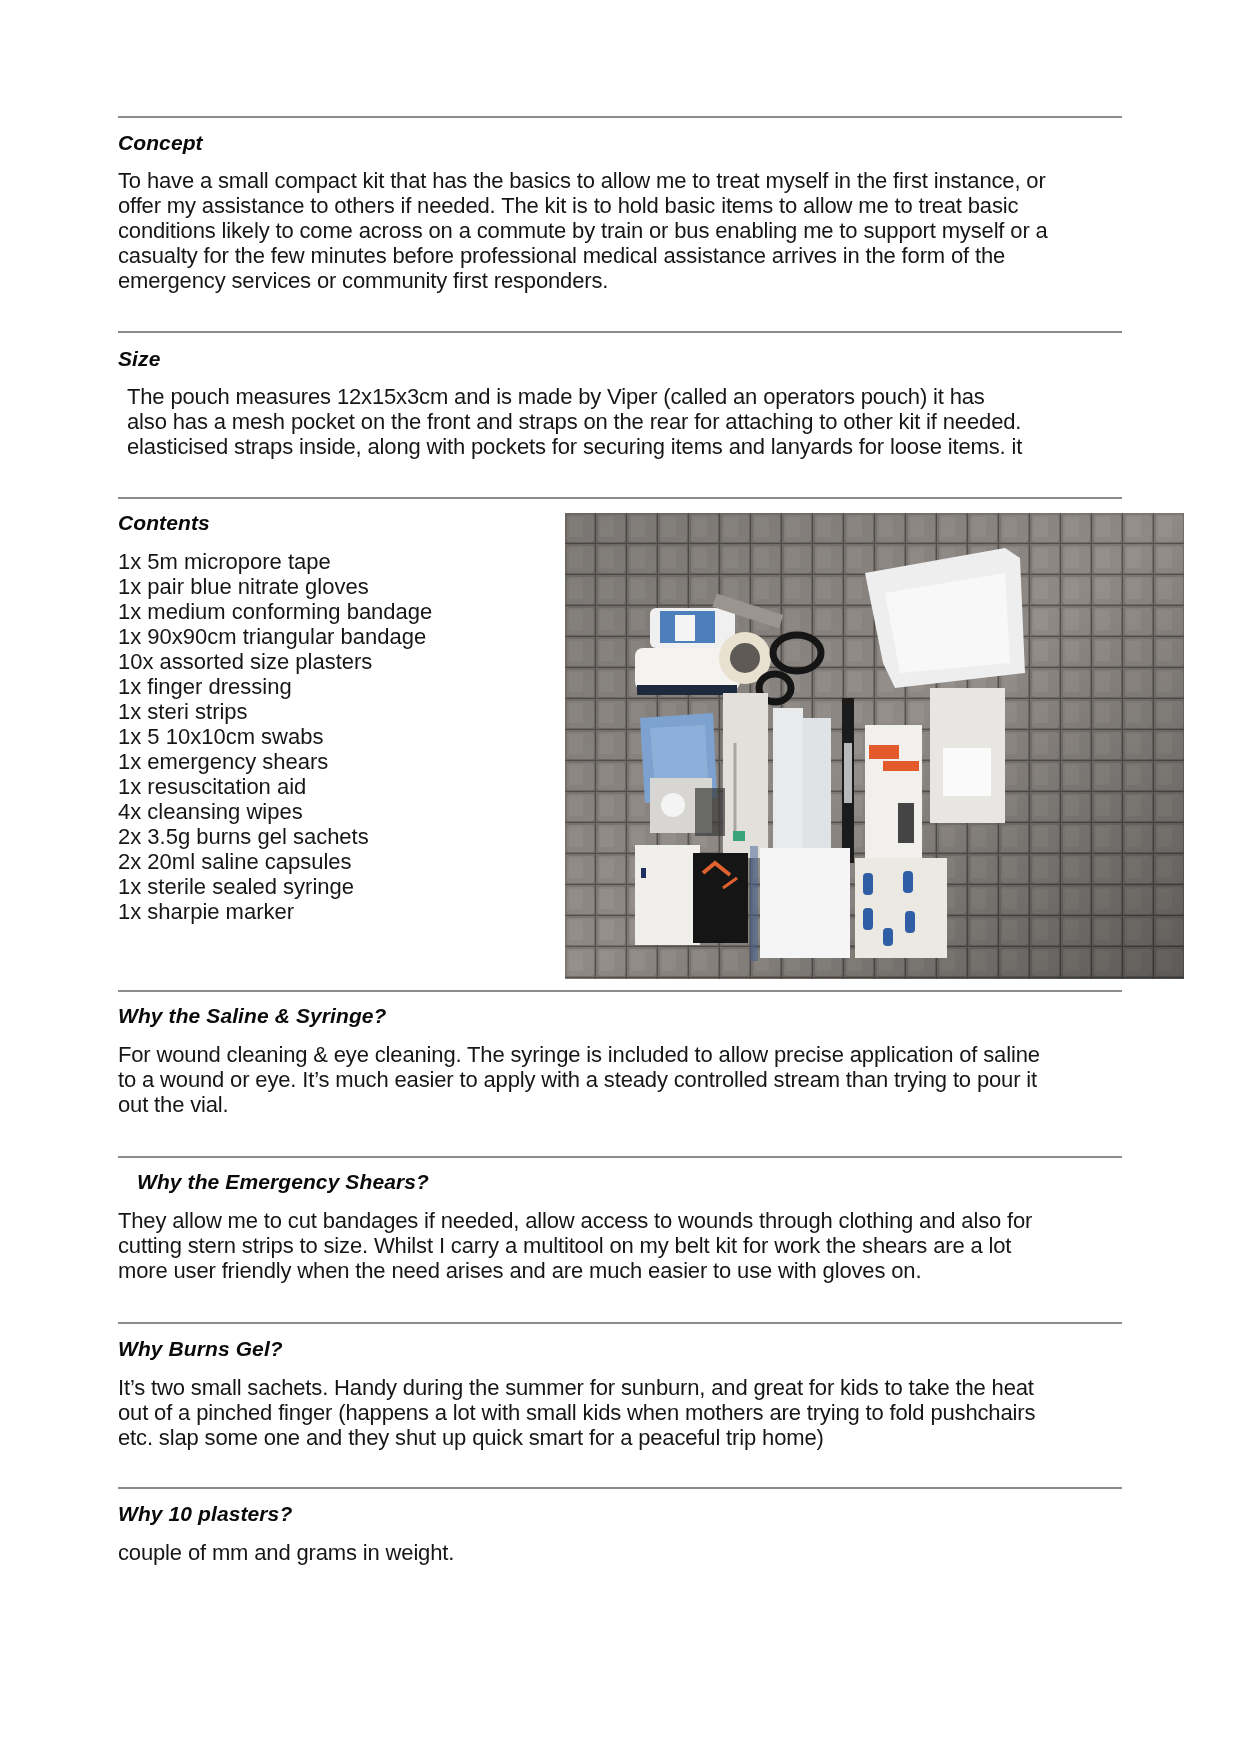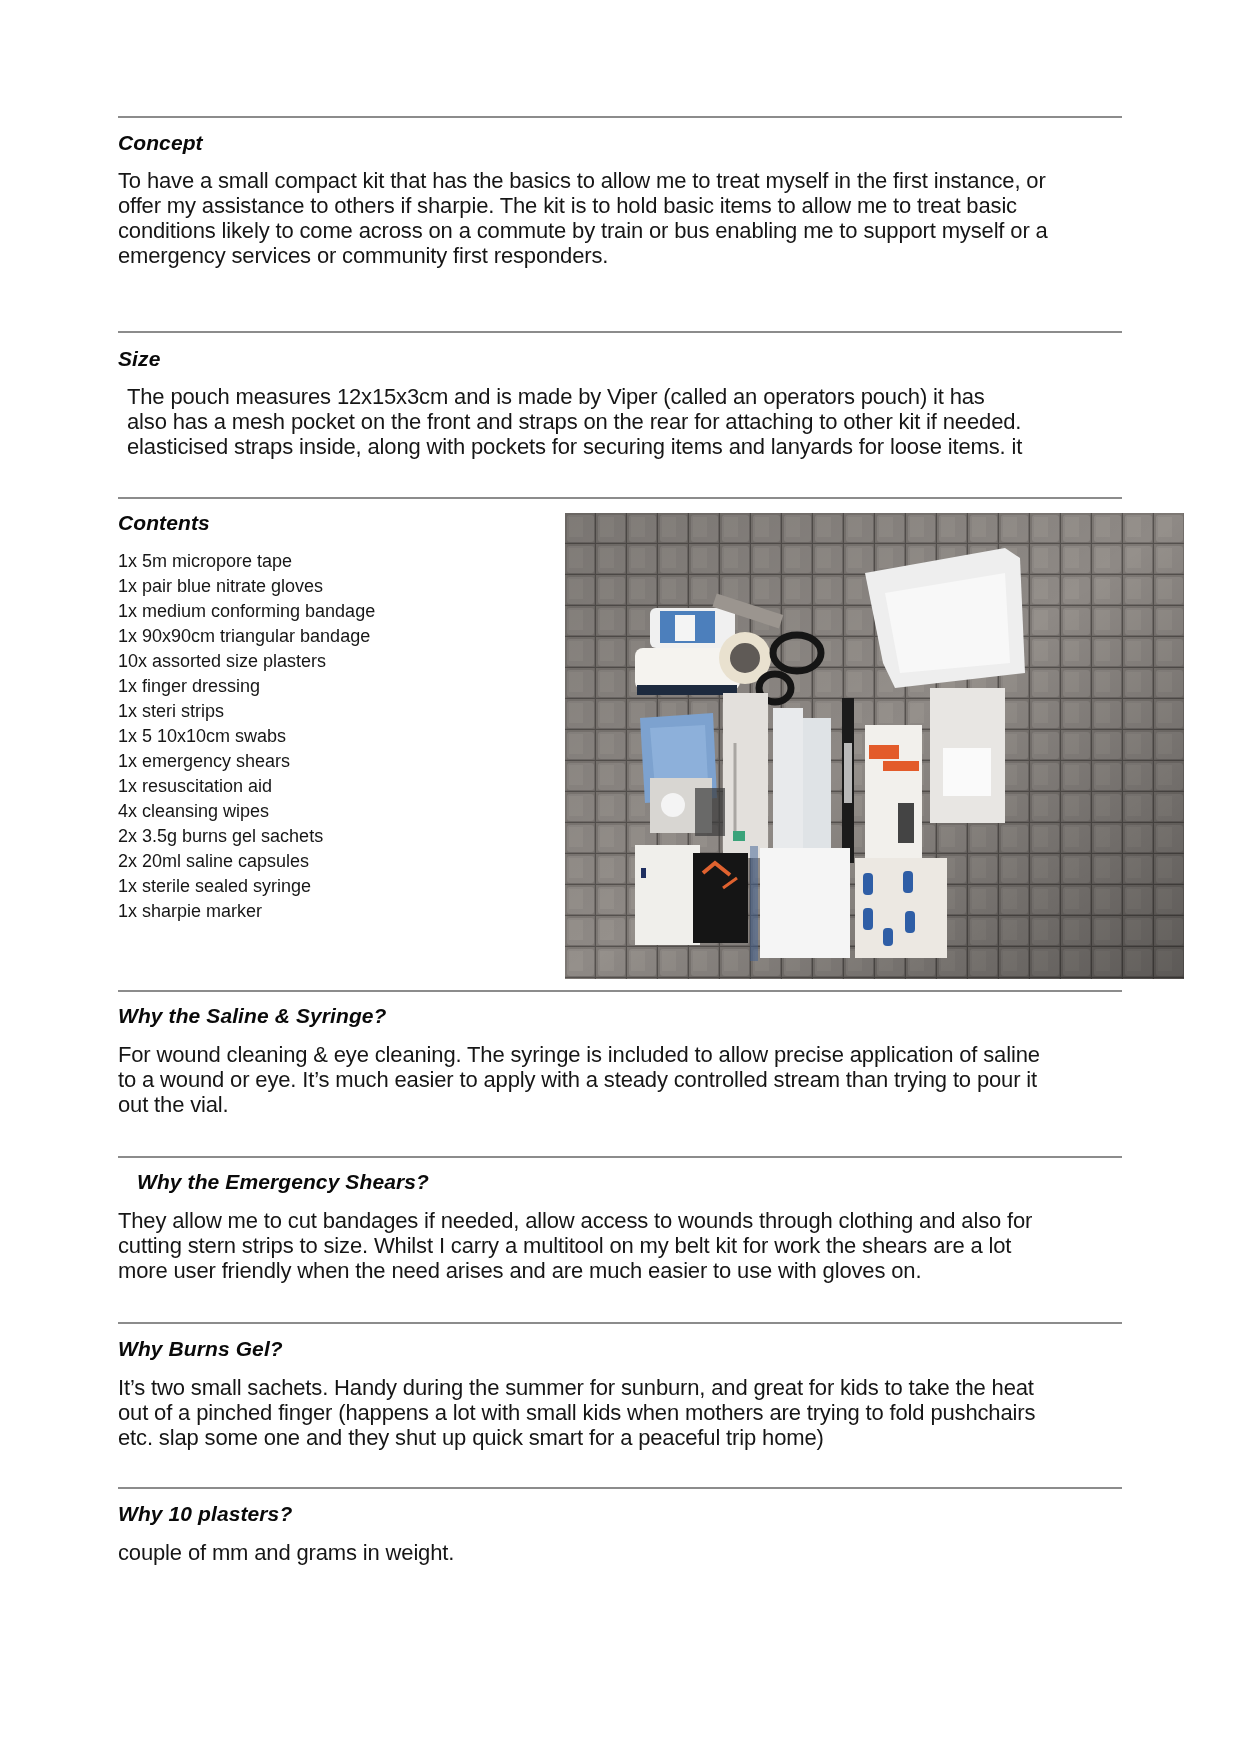--- a/index.html
+++ b/index.html
@@ -4,33 +4,34 @@
   <style>
     html, body { margin: 0; padding: 0; background: #ffffff; }
     body { width: 1240px; height: 1753px; position: relative; overflow: hidden;
            font-family: "Liberation Sans", sans-serif; color: #111; }
     .rule { position: absolute; left: 118px; width: 1004px; height: 0; border-top: 2px solid #8c8c8c; }
     .heading { position: absolute; left: 118px; margin: 0; font-size: 21px; font-weight: bold; font-style: italic;
                letter-spacing: 0.1px; line-height: 32px; color: #0a0a0a; }
     .body { position: absolute; left: 118px; width: 1010px; margin: 0; font-size: 22px; line-height: 25px;
             color: #161616; letter-spacing: -0.15px; }
     .list { position: absolute; left: 118px; width: 430px; margin: 0; padding: 0; list-style: none;
-            font-size: 18px; line-height: 25px; color: #161616; }
+            font-size: 22px; line-height: 25px; color: #161616; }
     .photo { position: absolute; left: 565px; top: 513px; width: 619px; height: 466px; overflow: hidden; background: #6f6b68; }
     .photo svg { display: block; }
   </style>
 </head>
 <body>
 
 <div class="rule" style="top:116px;"></div>
 <h2 class="heading" style="top:127px;">Concept</h2>
 <div class="body" style="top:168px;">
   <div>To have a small compact kit that has the basics to allow me to treat myself in the first instance, or</div>
-  <div>offer my assistance to others if sharpie. The kit is to hold basic items to allow me to treat basic</div>
+  <div>offer my assistance to others if needed. The kit is to hold basic items to allow me to treat basic</div>
   <div>conditions likely to come across on a commute by train or bus enabling me to support myself or a</div>
+  <div>casualty for the few minutes before professional medical assistance arrives in the form of the</div>
   <div>emergency services or community first responders.</div>
 </div>
 
 <div class="rule" style="top:331px;"></div>
 <h2 class="heading" style="top:343px;">Size</h2>
 <div class="body" style="top:384px;margin-left:9px;">
   <div>The pouch measures 12x15x3cm and is made by Viper (called an operators pouch) it has</div>
   <div>also has a mesh pocket on the front and straps on the rear for attaching to other kit if needed.</div>
   <div>elasticised straps inside, along with pockets for securing items and lanyards for loose items. it</div>
 </div>

